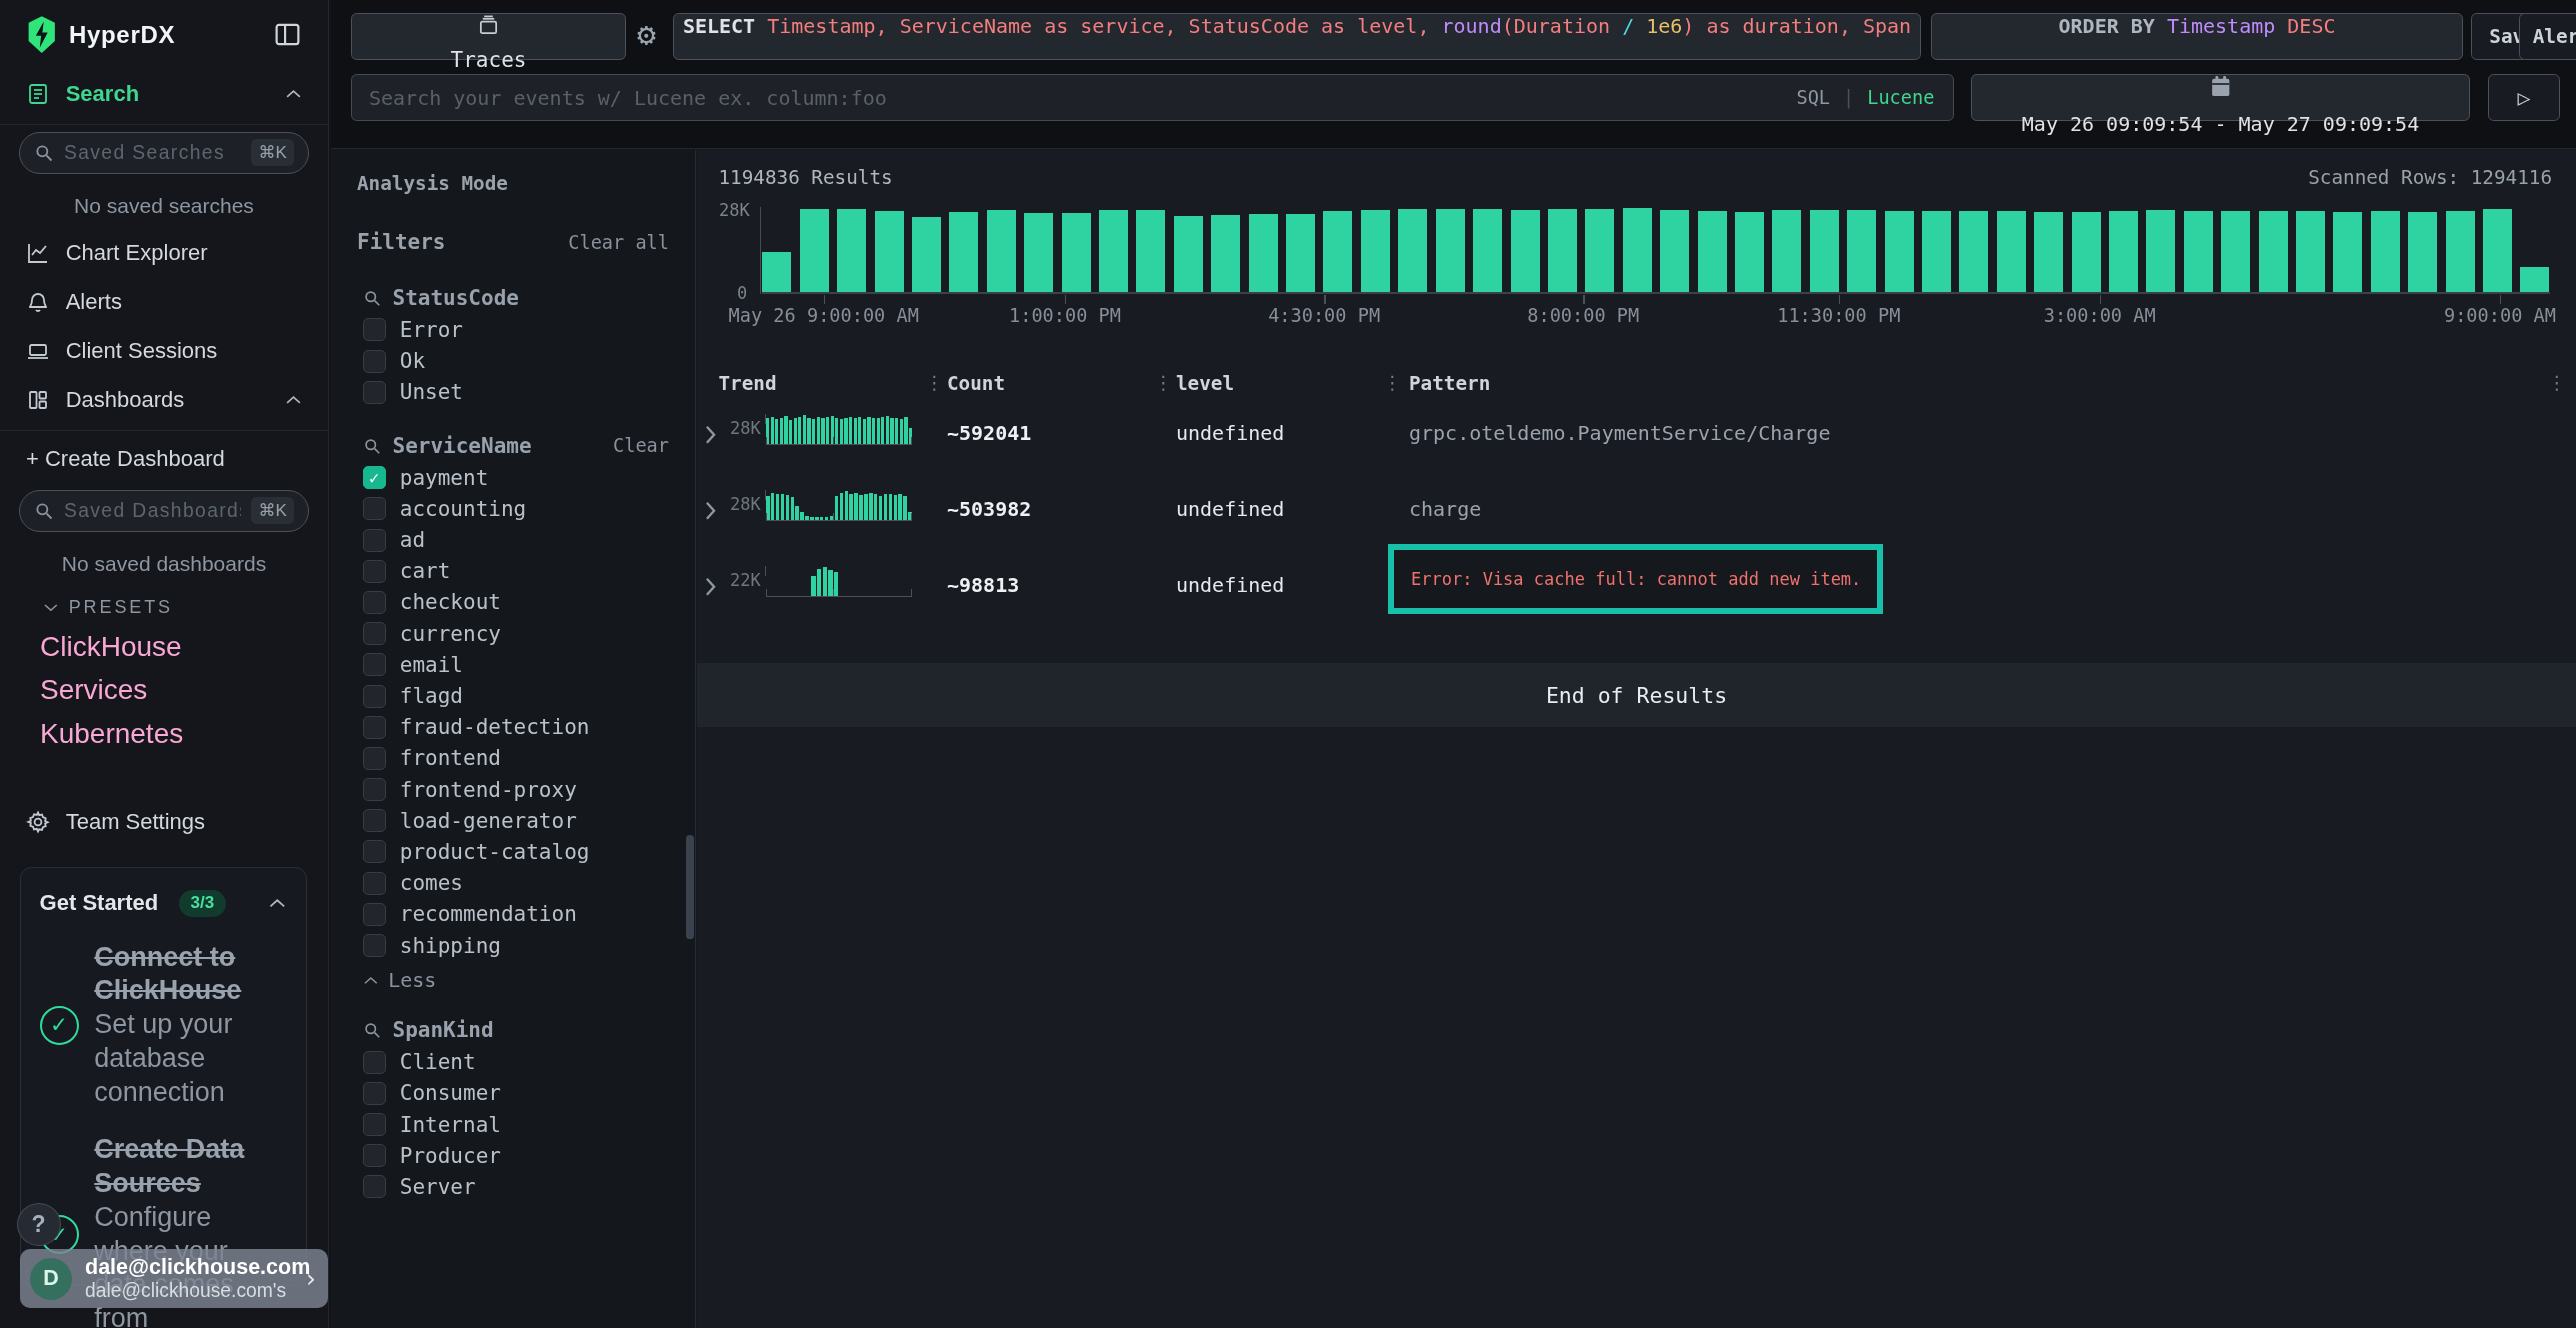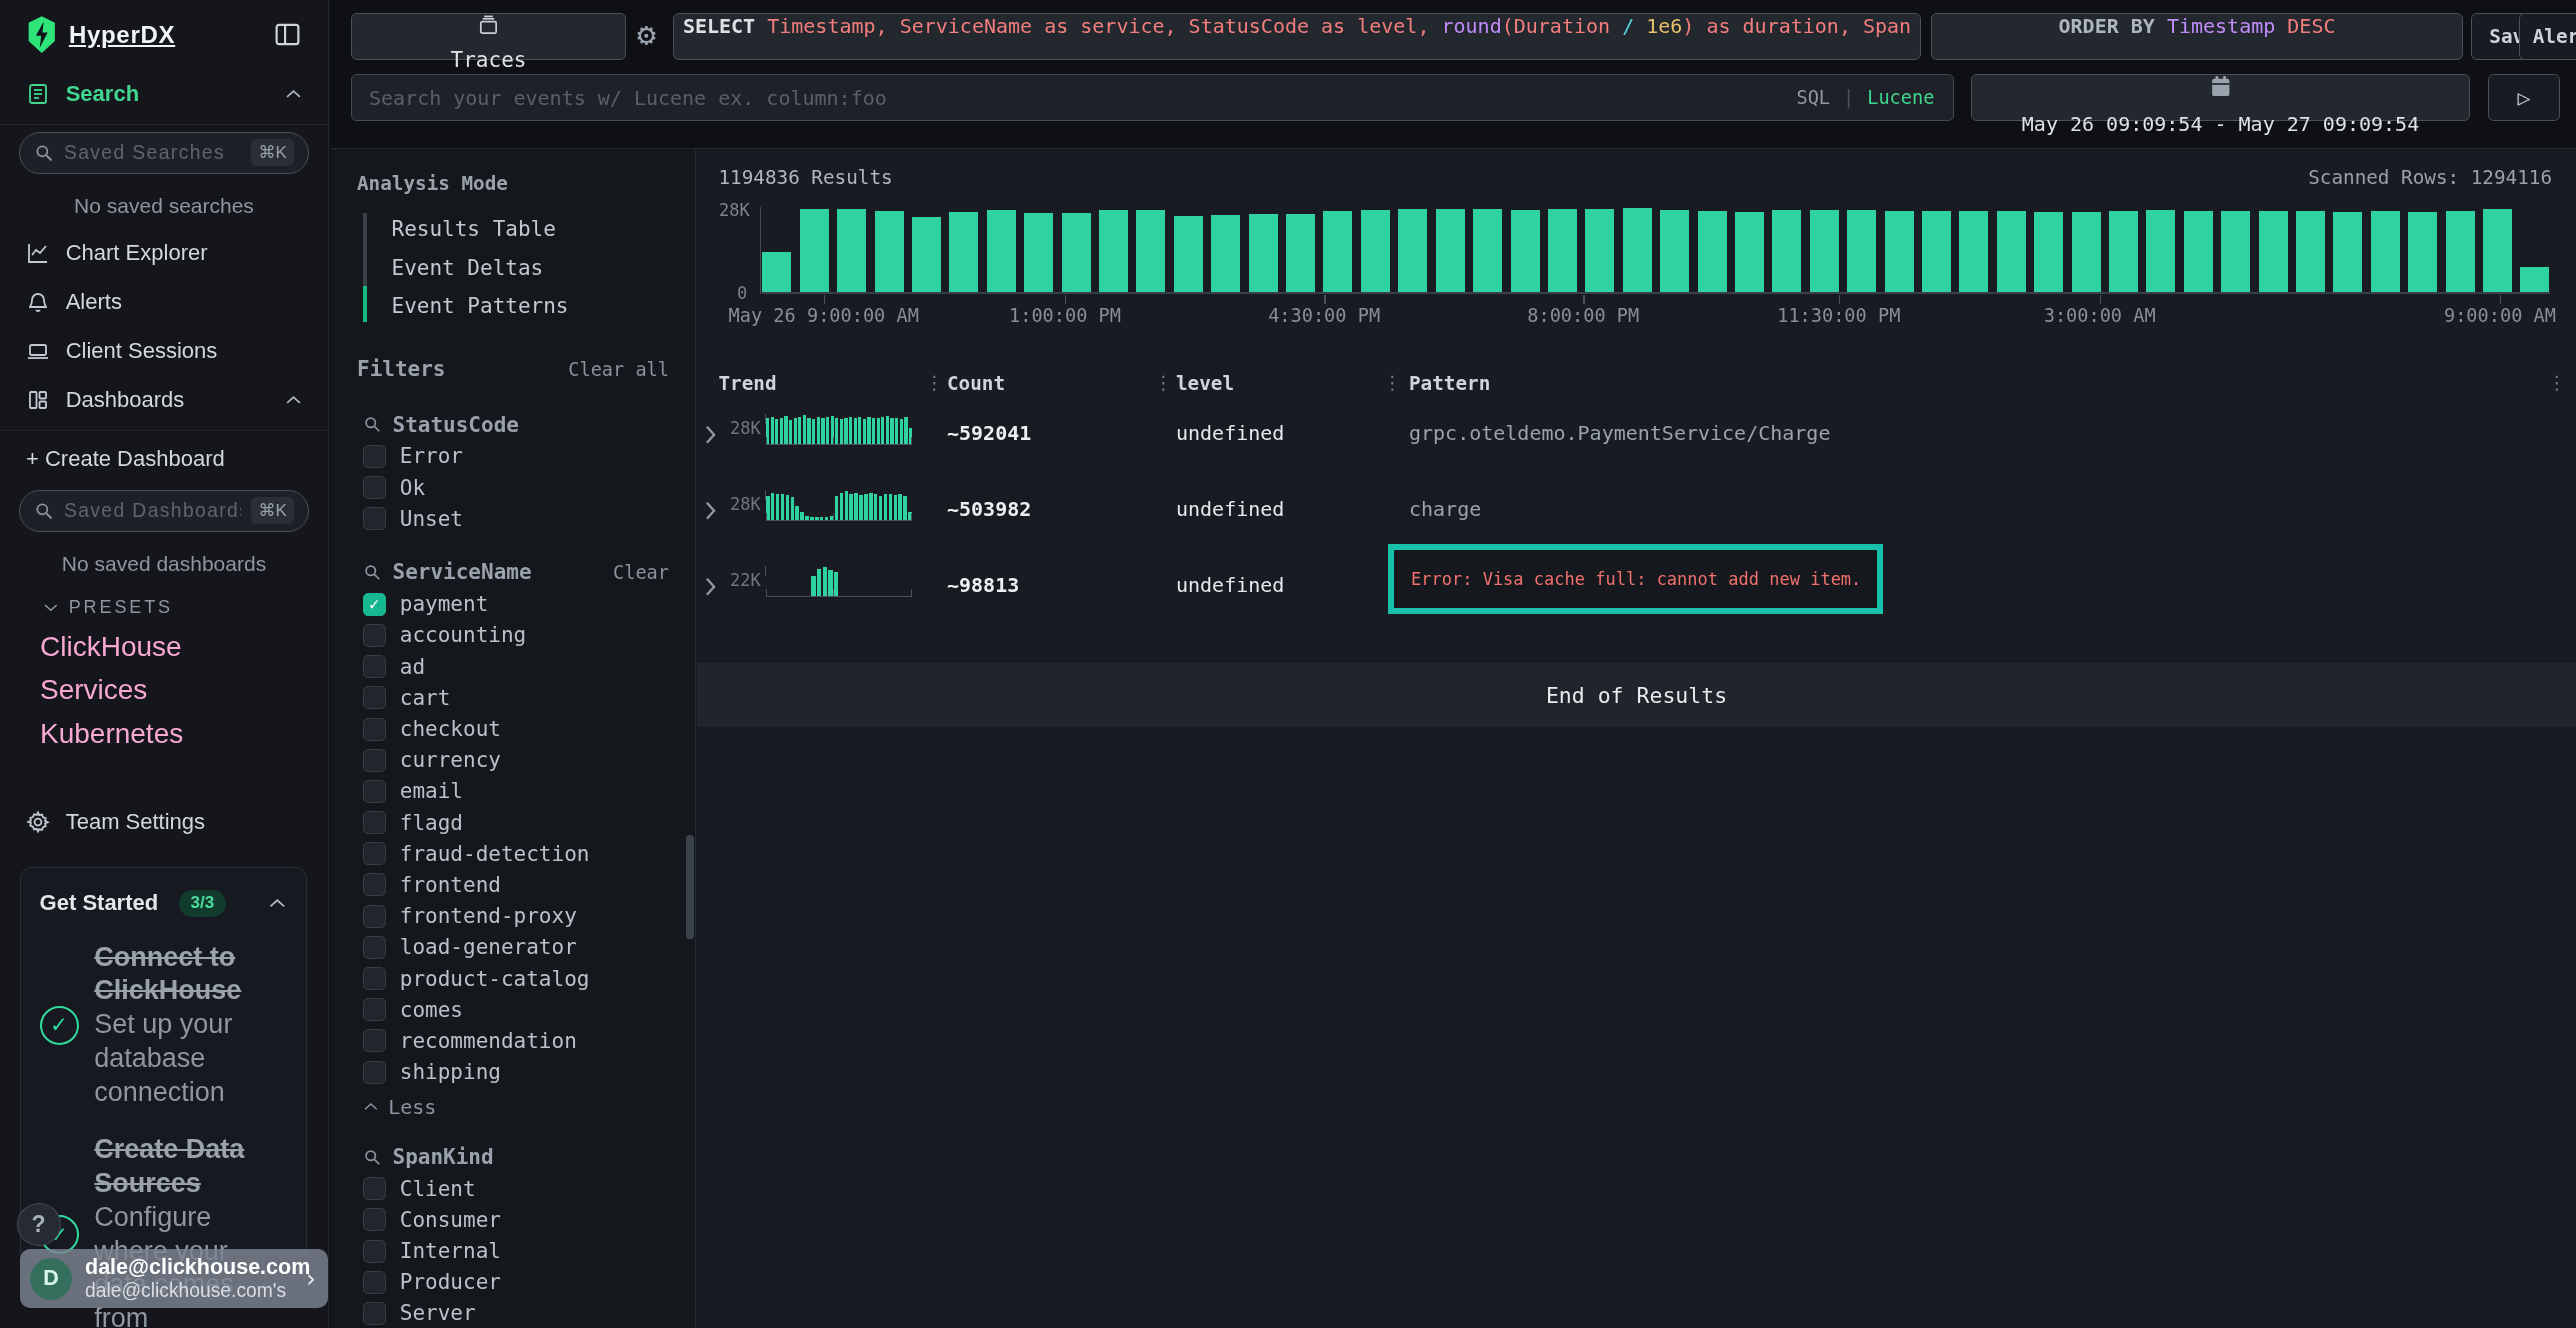--- a/index.html
+++ b/index.html
@@ -42,21 +42,21 @@
   #lang-toggle { display:flex; gap:13px; padding-right:18.6px; font-size:18.6px; align-items:center; }
   #date-box { left:1640px; top:74px; width:499px; padding:0 17px; gap:14.3px; font-size:20px; }
   #play-btn { left:2157px; top:74px; width:72px; font-size:21.5px; color:#c6ccd3; font-weight:normal; }
 
   .sel-carets { margin-left:auto; display:flex; flex-direction:column; gap:1.4px; }
   .tok { white-space:pre; }
 
   
   .sb-header { height:69px; display:flex; align-items:center; padding:0 26px; }
   .logo-wrap { display:flex; align-items:center; gap:11.4px; }
-  .brand { font-size:24px; font-weight:bold; color:#f2f5f7; letter-spacing:0.7px;text-decoration:underline; }
+  .brand { font-size:24px; font-weight:bold; color:#f2f5f7; letter-spacing:0.7px; }
   .collapse { margin-left:auto; color:#cfd5db; }
   .sb-item { display:flex; align-items:center; gap:15.7px; padding:0 26px; height:49px;
     color:#d3d9df; font-size:22px; }
   .sb-item .chev { margin-left:auto; }
   .sb-item.active { color:#3fd68f; font-weight:bold; }
   .sb-divider { border-top:1.4px solid #22262c; margin:5.7px 0; }
   .pill { margin:7.2px 18.6px; height:42px; border:1.4px solid #4a5158; border-radius:21.5px;
     background:#1d2127; display:flex; align-items:center; padding:0 14.3px; gap:10px; }
   .pill input { flex:1; min-width:0; background:transparent; border:none; outline:none;
     color:#c8cdd3; font-size:19.3px; font-family:"Liberation Sans", sans-serif; letter-spacing:1.4px;}
@@ -395,28 +395,20 @@
       </span>
       <span>May 26 09:09:54 - May 27 09:09:54</span>
     </div>
     <div class="btn" id="play-btn">▷</div>
   </div>
 
   <div id="content">
 
     <div id="analysis-panel">
       <div class="an-title">Analysis Mode</div>
-      <div id="modes">
-        <div class="mode-track">
-            <div class="seg" id="mode-seg" style="top: 66.6667%; height: 33.3333%;"></div>
-          </div>
-      <div class="mode-item">Results Table</div>
-          <div class="mode-item">Event Deltas</div>
-          <div class="mode-item">Event Patterns</div>
-        </div>
 
       <div class="filters-head">
         <span class="filters-title">Filters</span>
         <span class="clear-all">Clear all</span>
       </div>
       <div id="filters-groups">
           <div class="fgroup">
             <div class="fgroup-head">
               <span class="icon">
                 <svg width="18.6" height="18.6" viewBox="0 0 24 24" fill="none" stroke="#8a93a0" stroke-width="2.2">

